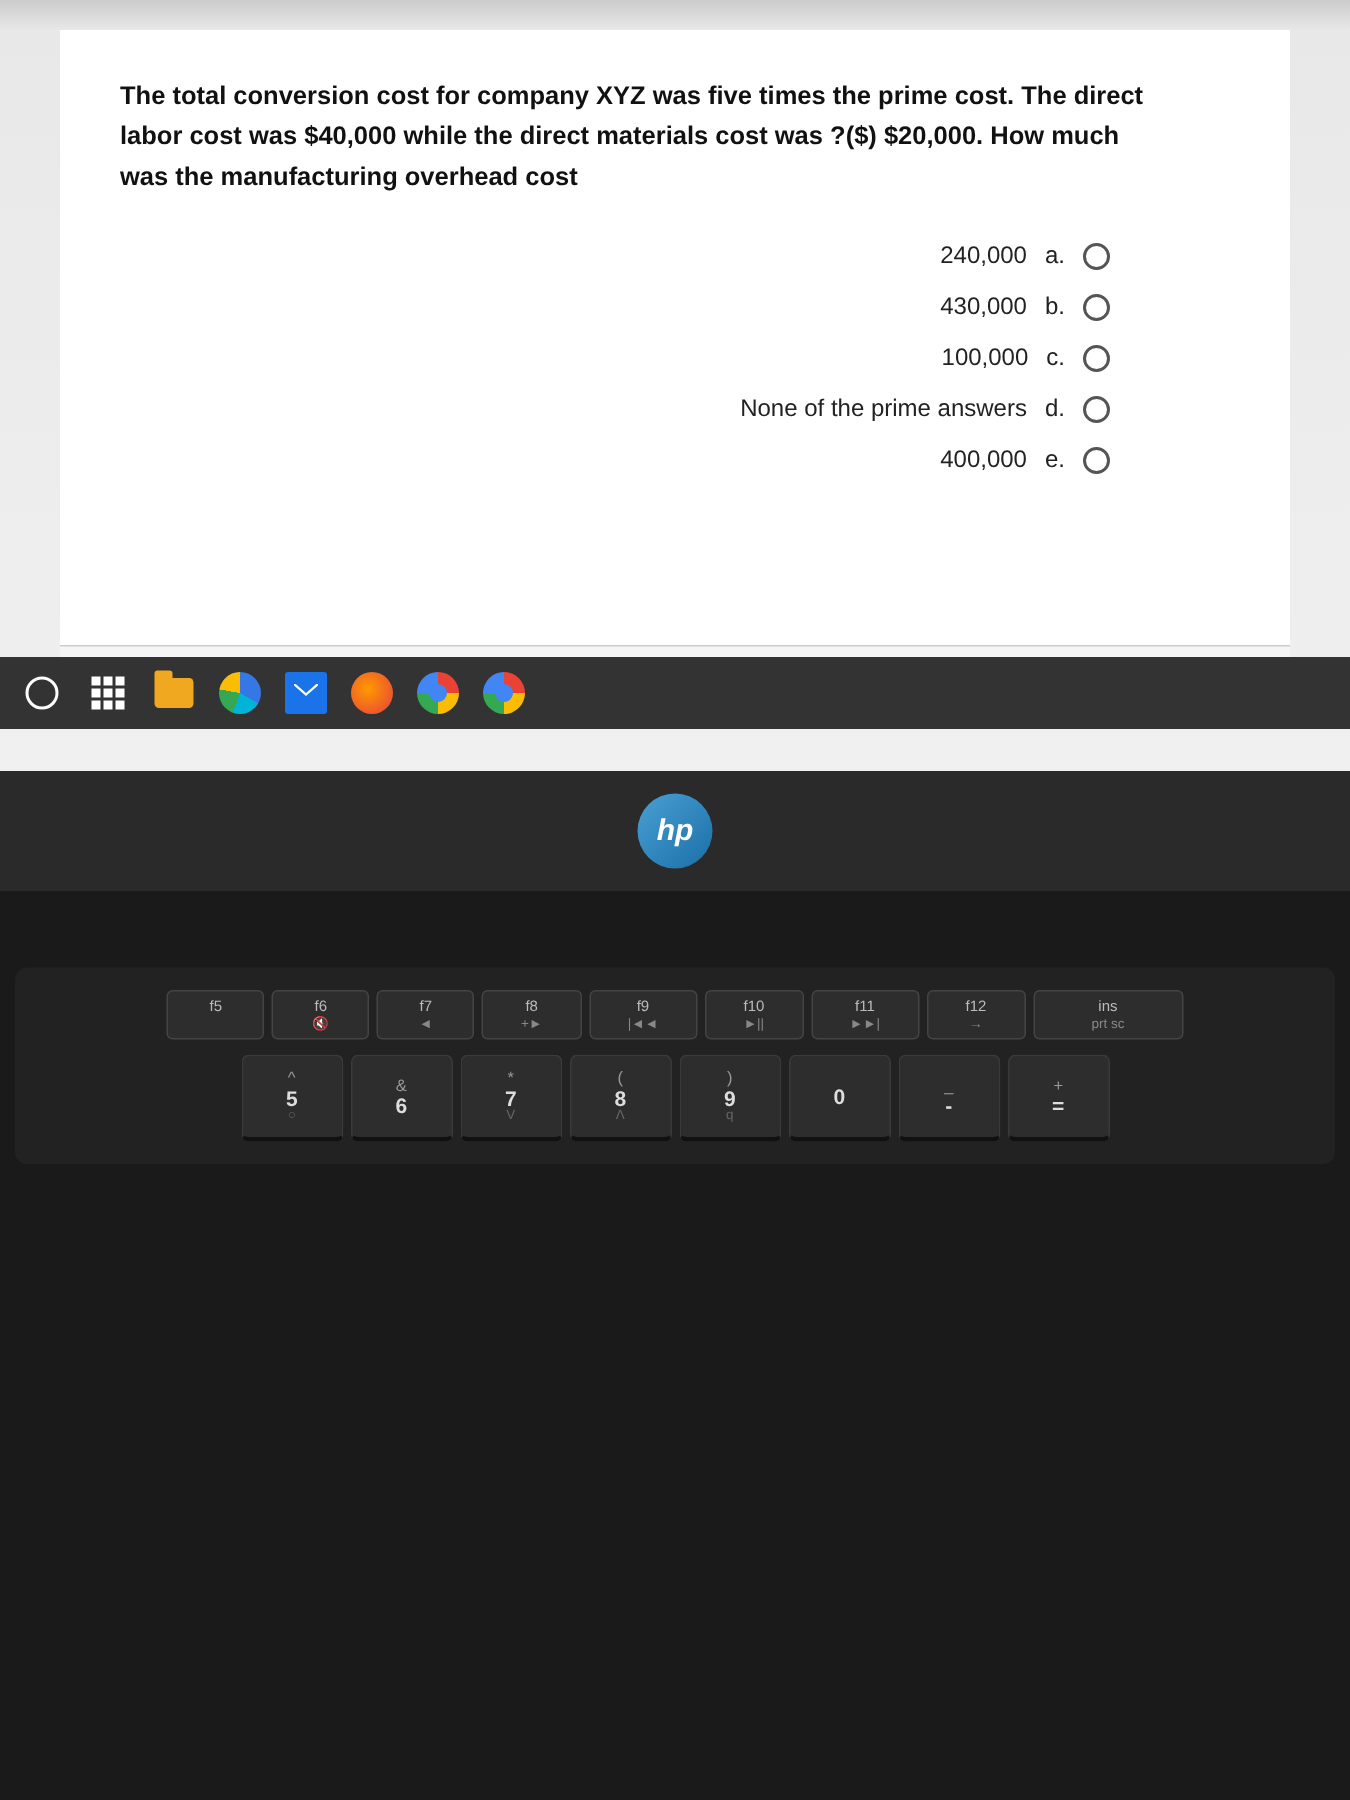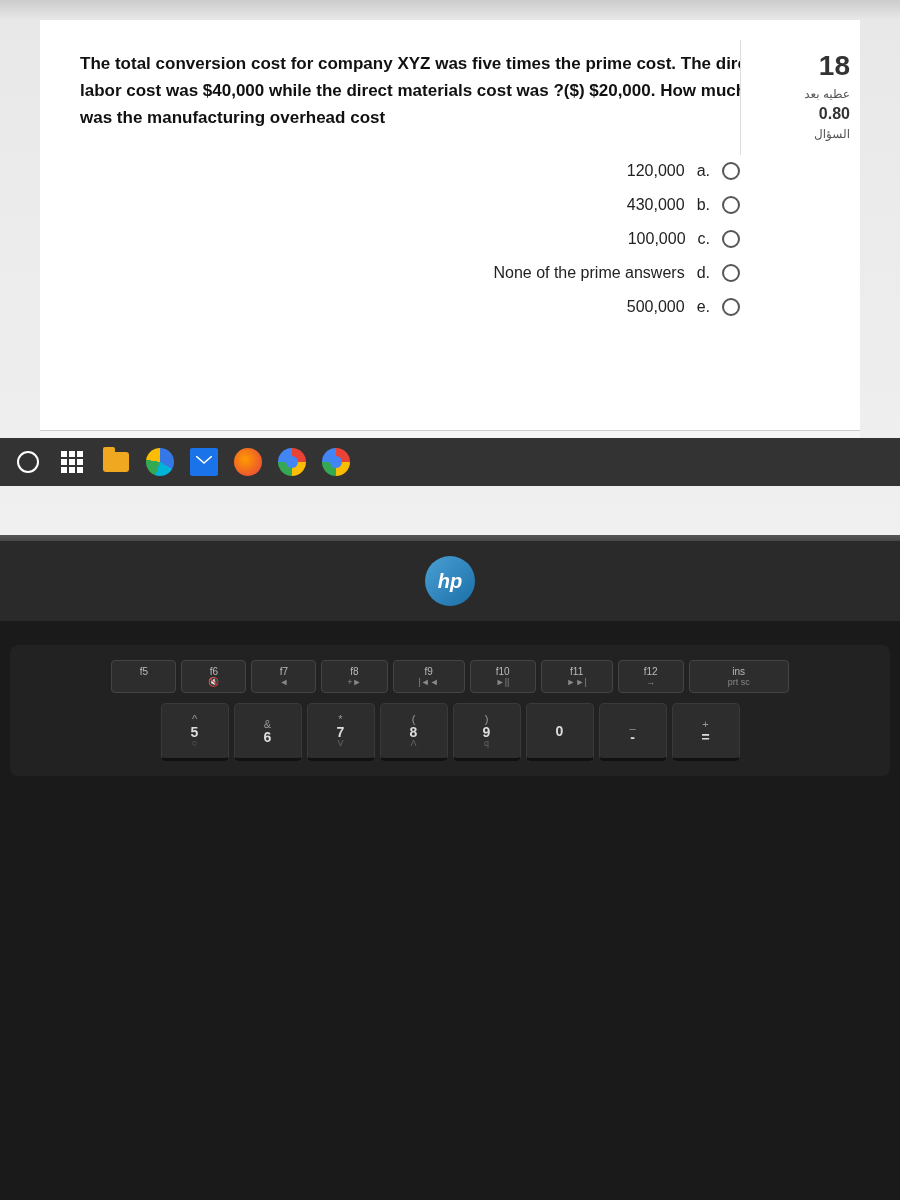--- a/index.html
+++ b/index.html
@@ -201,21 +201,21 @@
       left: 0;
       width: 12px;
       height: 5px;
       background: #f0a820;
       border-radius: 2px 2px 0 0;
     }
 
     
     .hp-logo-area {
       position: absolute;
-      top: 541px;
+      top: 514px;
       left: 0;
       right: 0;
       height: 80px;
       background: #2a2a2a;
       display: flex;
       align-items: center;
       justify-content: center;
     }
 
     .hp-logo {
@@ -385,35 +385,29 @@
 
   </style>
 </head>
 <body>
 
 <div class="screen">
   <div class="screen-bezel"></div>
 
   <div class="question-area">
 
-    <div class="side-panel">
-      <div class="side-number">18</div>
-      <div class="side-arabic">عطيه بعد</div>
-      <div class="side-score">0.80</div>
-      <div class="side-arabic">السؤال</div>
-    </div>
 
     <div class="question-text">The total conversion cost for company XYZ was five times the prime cost. The direct labor cost was $40,000 while the direct materials cost was ?($) $20,000. How much was the manufacturing overhead cost</div>
 
     <div class="answers-container">
 
       <div class="answer-option">
         <div class="radio-circle"></div>
         <span class="label">.a</span>
-        <span class="value">120,000</span>
+        <span class="value">240,000</span>
       </div>
 
       <div class="answer-option">
         <div class="radio-circle"></div>
         <span class="label">.b</span>
         <span class="value">430,000</span>
       </div>
 
       <div class="answer-option">
         <div class="radio-circle"></div>
@@ -423,21 +417,21 @@
 
       <div class="answer-option">
         <div class="radio-circle"></div>
         <span class="label">.d</span>
         <span class="value">None of the prime answers</span>
       </div>
 
       <div class="answer-option">
         <div class="radio-circle"></div>
         <span class="label">.e</span>
-        <span class="value">500,000</span>
+        <span class="value">400,000</span>
       </div>
 
     </div>
 
     <div class="nav-bar">
       <button class="nav-btn">الصفحة التالية</button>
       <button class="nav-btn">الصفحة السابقة</button>
     </div>
 
   </div>

